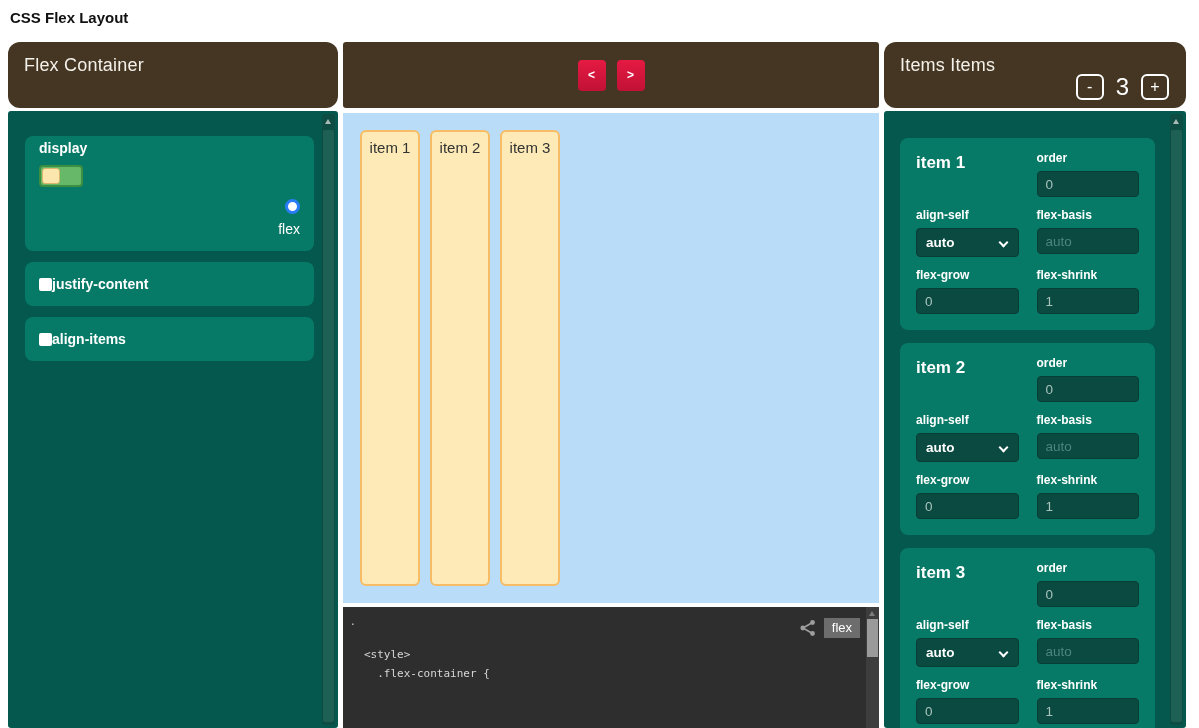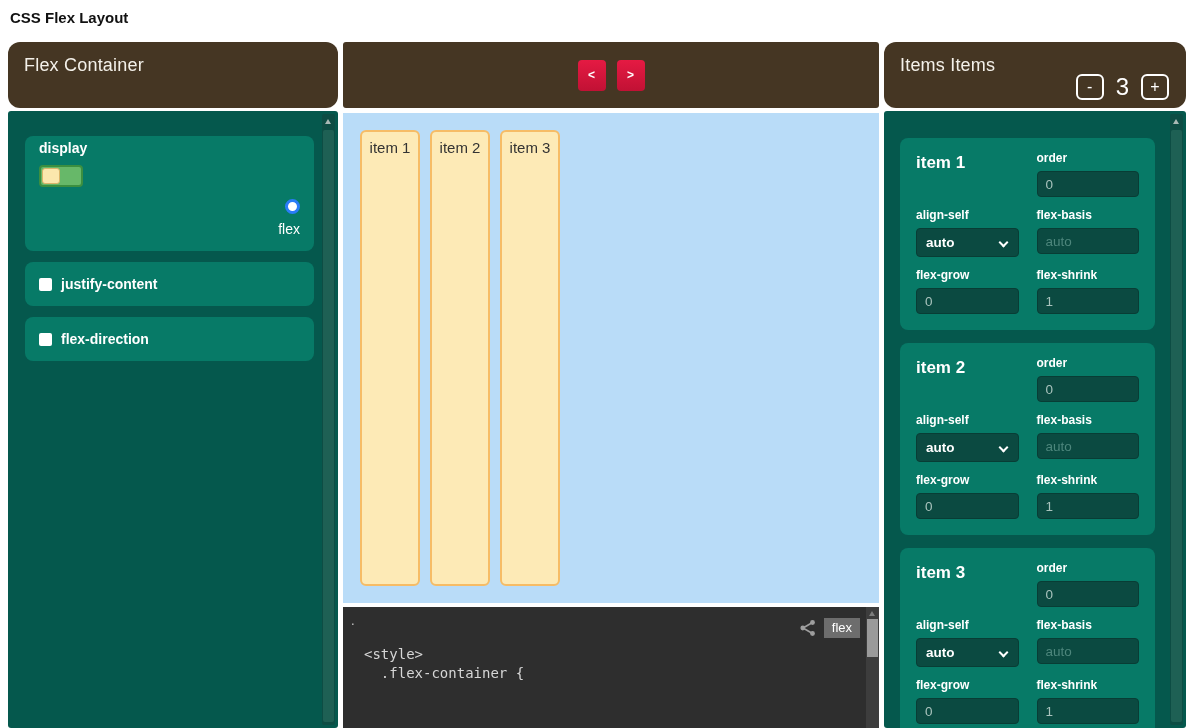--- a/index.html
+++ b/index.html
@@ -48,21 +48,21 @@
   .toggle .knob {
     position:absolute; left:1px; top:1px; width:18px; height:16px;
     background:#fbe7ad; border:1px solid #d9b46a; border-radius:3px;
   }
   .radio-row { display:flex; align-items:flex-end; gap:7px;flex-direction:column; }
   .radio-row input[type=radio] {
     appearance:none; -webkit-appearance:none; width:15px; height:15px; border-radius:50%;
     border:3px solid #2a7cf7; background:#fff; cursor:pointer;
   }
   .radio-row .radio-label { font-size:14px; color:#fff; }
-  .checkbox-card { height:44px; display:flex; align-items:center; padding:16px 14px; gap:9px; }
+  .checkbox-card { height:44px; display:flex; align-items:center; padding:16px 14px; }
   .checkbox-card input[type=checkbox] {
     appearance:none; -webkit-appearance:none; width:13px; height:13px;
     background:#fff; border-radius:2px; cursor:pointer; flex:0 0 auto;
   }
   .checkbox-card .prop-label { font-size:14px; font-weight:bold; color:#fff; }
 
   
   #preview-header { left:343px; width:536px; height:66px; top:42px; position:absolute;
     background:#453623; border-radius:3px; display:flex; align-items:center; justify-content:center; gap:11px; }
   .nav-btn {
@@ -94,21 +94,21 @@
     background:#2e2e2e; color:#d6d6d6;
   }
   .cursor-dot { position:absolute; left:8px; top:6px; font-size:13px; color:#cccccc; }
   .share-icon { position:absolute; right:62px; top:12px; cursor:pointer; }
   .copy-btn {
     position:absolute; right:19px; top:11px; background:#6d6d6d; color:#fff; border:none;
     font-family:"Liberation Sans", sans-serif; font-size:13px; padding:2px 8px 3px; cursor:pointer;
   }
   .code-block {
     position:absolute; left:21px; top:38px; right:36px;
-    font-family:"DejaVu Sans Mono", monospace; font-size:14px; line-height:19px;
+    font-family:"DejaVu Sans Mono", monospace; font-size:11px; line-height:19px;
   }
   .code-line { white-space:pre; min-height:19px; }
   .code-scrollbar { position:absolute; right:0; top:0; bottom:0; width:13px; background:#3d3d3d; }
   .code-scrollbar .thumb { position:absolute; left:1px; right:1px; top:12px; height:38px; background:#9a9a9a; }
   .code-scroll-arrow {
     position:absolute; top:4px; left:3px; width:0; height:0;
     border-left:3.5px solid transparent; border-right:3.5px solid transparent; border-bottom:5px solid #7d7d7d;
   }
 
   
@@ -167,21 +167,21 @@
           <span class="radio-label">flex</span>
         </div>
       </div>
 
       <div class="prop-card checkbox-card">
         <input type="checkbox" style="">
         <span class="prop-label">justify-content</span>
       </div>
       <div class="prop-card checkbox-card">
         <input type="checkbox" style="">
-        <span class="prop-label">flex-direction</span>
+        <span class="prop-label">align-items</span>
       </div>
     </div>
   </div>
 </div>
 
 <div id="preview-header">
   <button class="nav-btn">&lt;</button>
   <button class="nav-btn">&gt;</button>
 </div>
 

